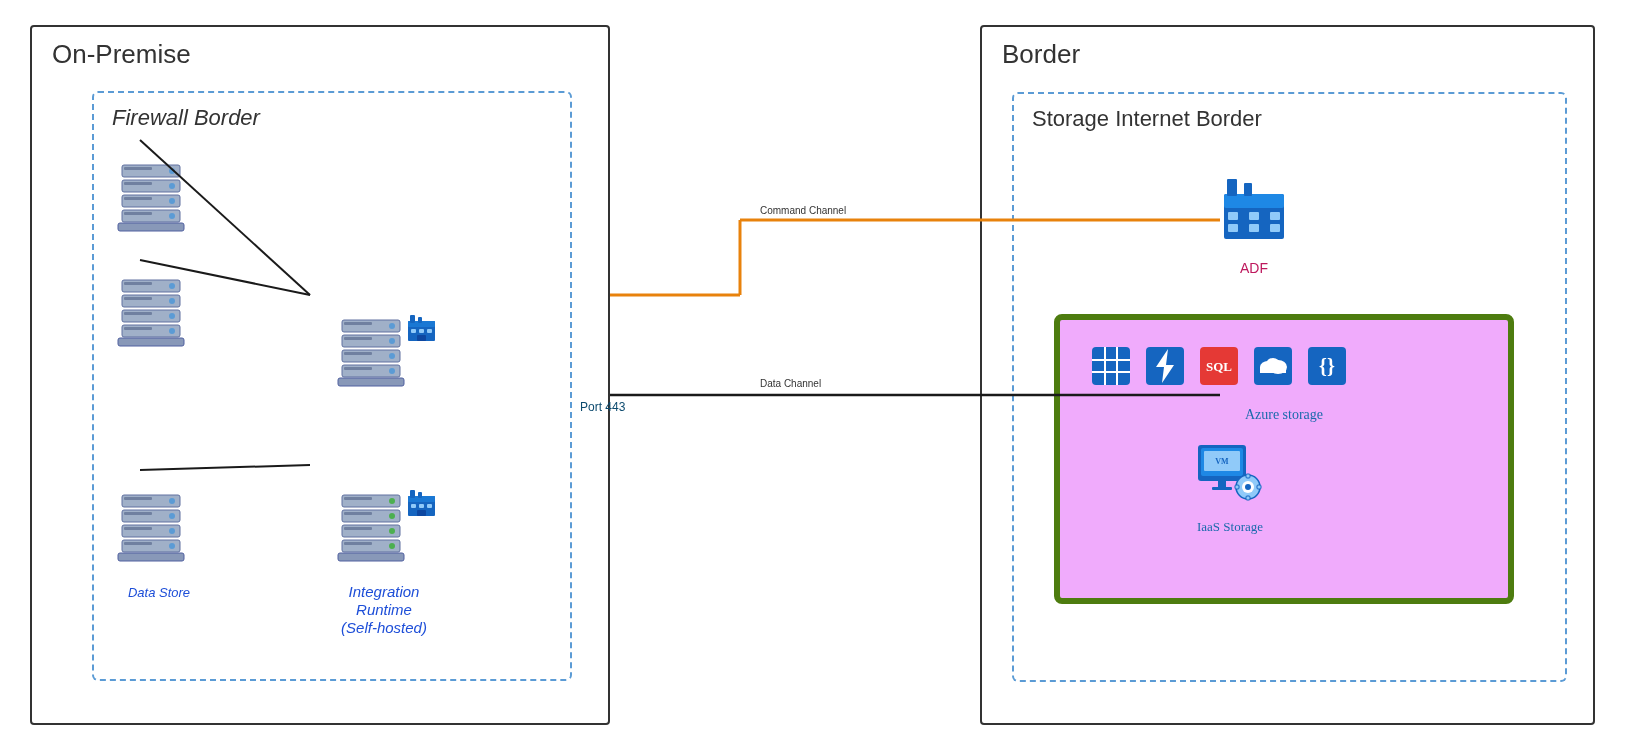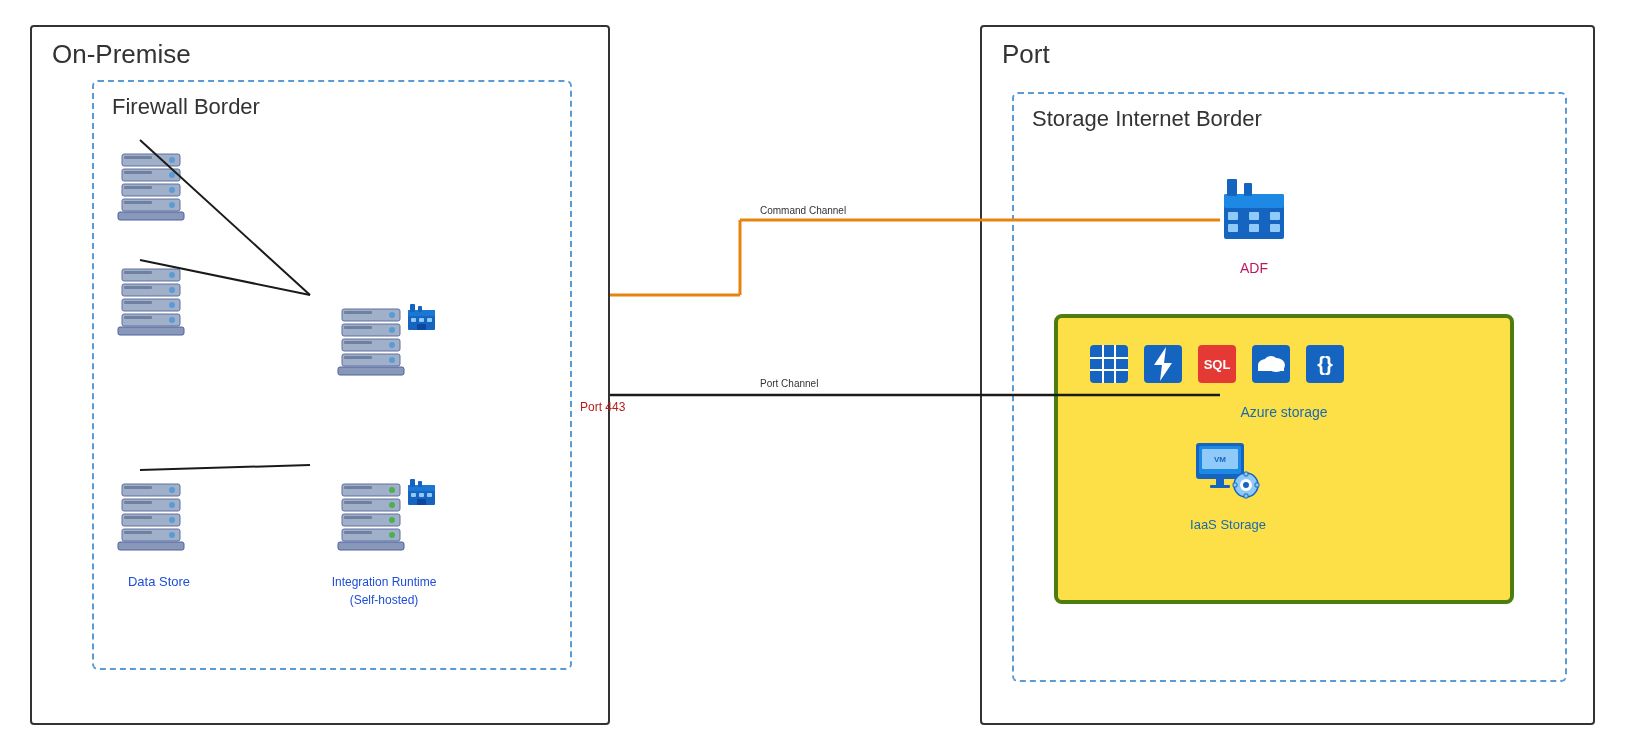--- a/index.html
+++ b/index.html
@@ -45,25 +45,26 @@
       font-weight: 400;
       color: #333;
       position: absolute;
       top: 12px;
       left: 20px;
     }
     
     .firewall-border-box {
       position: absolute;
       left: 60px;
-      top: 53px;
+      top: 64px;
       width: 480px;
       height: 590px;
       border: 2px dashed #5b9bd5;
       border-radius: 6px;
+      font-style: italic;
     }
     .public-internet-border-box {
       position: absolute;
       left: 30px;
       top: 65px;
       width: 555px;
       height: 590px;
       border: 2px dashed #5b9bd5;
       border-radius: 6px;
     }
@@ -71,23 +72,24 @@
       font-size: 22px;
       font-weight: 400;
       color: #333;
       position: absolute;
       top: 12px;
       left: 18px;
     }
     
     .azure-storage-box {
       position: absolute;
-      background: #fde047;
+      background: #f0abfc;
       border-radius: 8px;
-      border: 4px solid #4d7c0f;
+      border: 6px solid #4d7c0f;
+      font-family: Liberation Serif, serif;
     }
     
     .label {
       font-size: 13px;
       color: #1d4ed8;
       text-align: center;
     }
     .label-blue {
       font-size: 13px;
       color: #1a6aac;
@@ -99,21 +101,21 @@
       top: 0;
       left: 0;
       width: 1627px;
       height: 754px;
       pointer-events: none;
     }
     
     .port-label {
       position: absolute;
       font-size: 12px;
-      color: #b91c1c;
+      color: #0c4a6e;
     }
     .channel-label {
       position: absolute;
       font-size: 10px;
       color: #333;
     }
   </style>
 </head>
 <body>
 
@@ -245,28 +247,28 @@
             <rect x="14" y="4" width="4" height="6" fill="#1565c0" rx="1"></rect>
             <rect x="7" y="16" width="5" height="4" fill="#90caf9" rx="1"></rect>
             <rect x="15" y="16" width="5" height="4" fill="#90caf9" rx="1"></rect>
             <rect x="23" y="16" width="5" height="4" fill="#90caf9" rx="1"></rect>
             <rect x="13" y="22" width="9" height="6" fill="#0d47a1" rx="1"></rect>
           </svg>
         </div>
       </div>
 
       <div style="position:absolute; left:225px; top:490px; width:130px; text-align:center;">
-        <span class="label" style="font-size:12px;">Integration Runtime<br>(Self-hosted)</span>
+        <span class="label" style="font-size:15px;">Integration Runtime<br>(Self-hosted)</span>
       </div>
 
     </div>
   </div>
 
   <div class="azure-box">
-    <span class="section-title">Port</span>
+    <span class="section-title">Border</span>
 
     <div class="public-internet-border-box">
       <span class="inner-title">Storage Internet Border</span>
 
       <div style="position:absolute; left:200px; top:80px; text-align:center;">
         <svg width="80" height="80" viewBox="0 0 80 80">
 
           <rect x="10" y="20" width="60" height="45" fill="#1565c0" rx="2"></rect>
           <rect x="10" y="20" width="60" height="14" fill="#1e88e5" rx="2"></rect>
 
@@ -365,16 +367,16 @@
     <line x1="610" y1="295" x2="740" y2="295" stroke="#e8820c" stroke-width="3"></line>
 
     <line x1="740" y1="295" x2="740" y2="220" stroke="#e8820c" stroke-width="3"></line>
 
     <line x1="740" y1="220" x2="1220" y2="220" stroke="#e8820c" stroke-width="3"></line>
 
     <line x1="610" y1="395" x2="1220" y2="395" stroke="#1a1a1a" stroke-width="2.5"></line>
   </svg>
 
   <div class="channel-label" style="left:760px; top:205px;">Command Channel</div>
-  <div class="channel-label" style="left:760px; top:378px;">Port Channel</div>
+  <div class="channel-label" style="left:760px; top:378px;">Data Channel</div>
   <div class="port-label" style="left:580px; top:400px;">Port 443</div>
 
 </div>
 
 </body></html>

